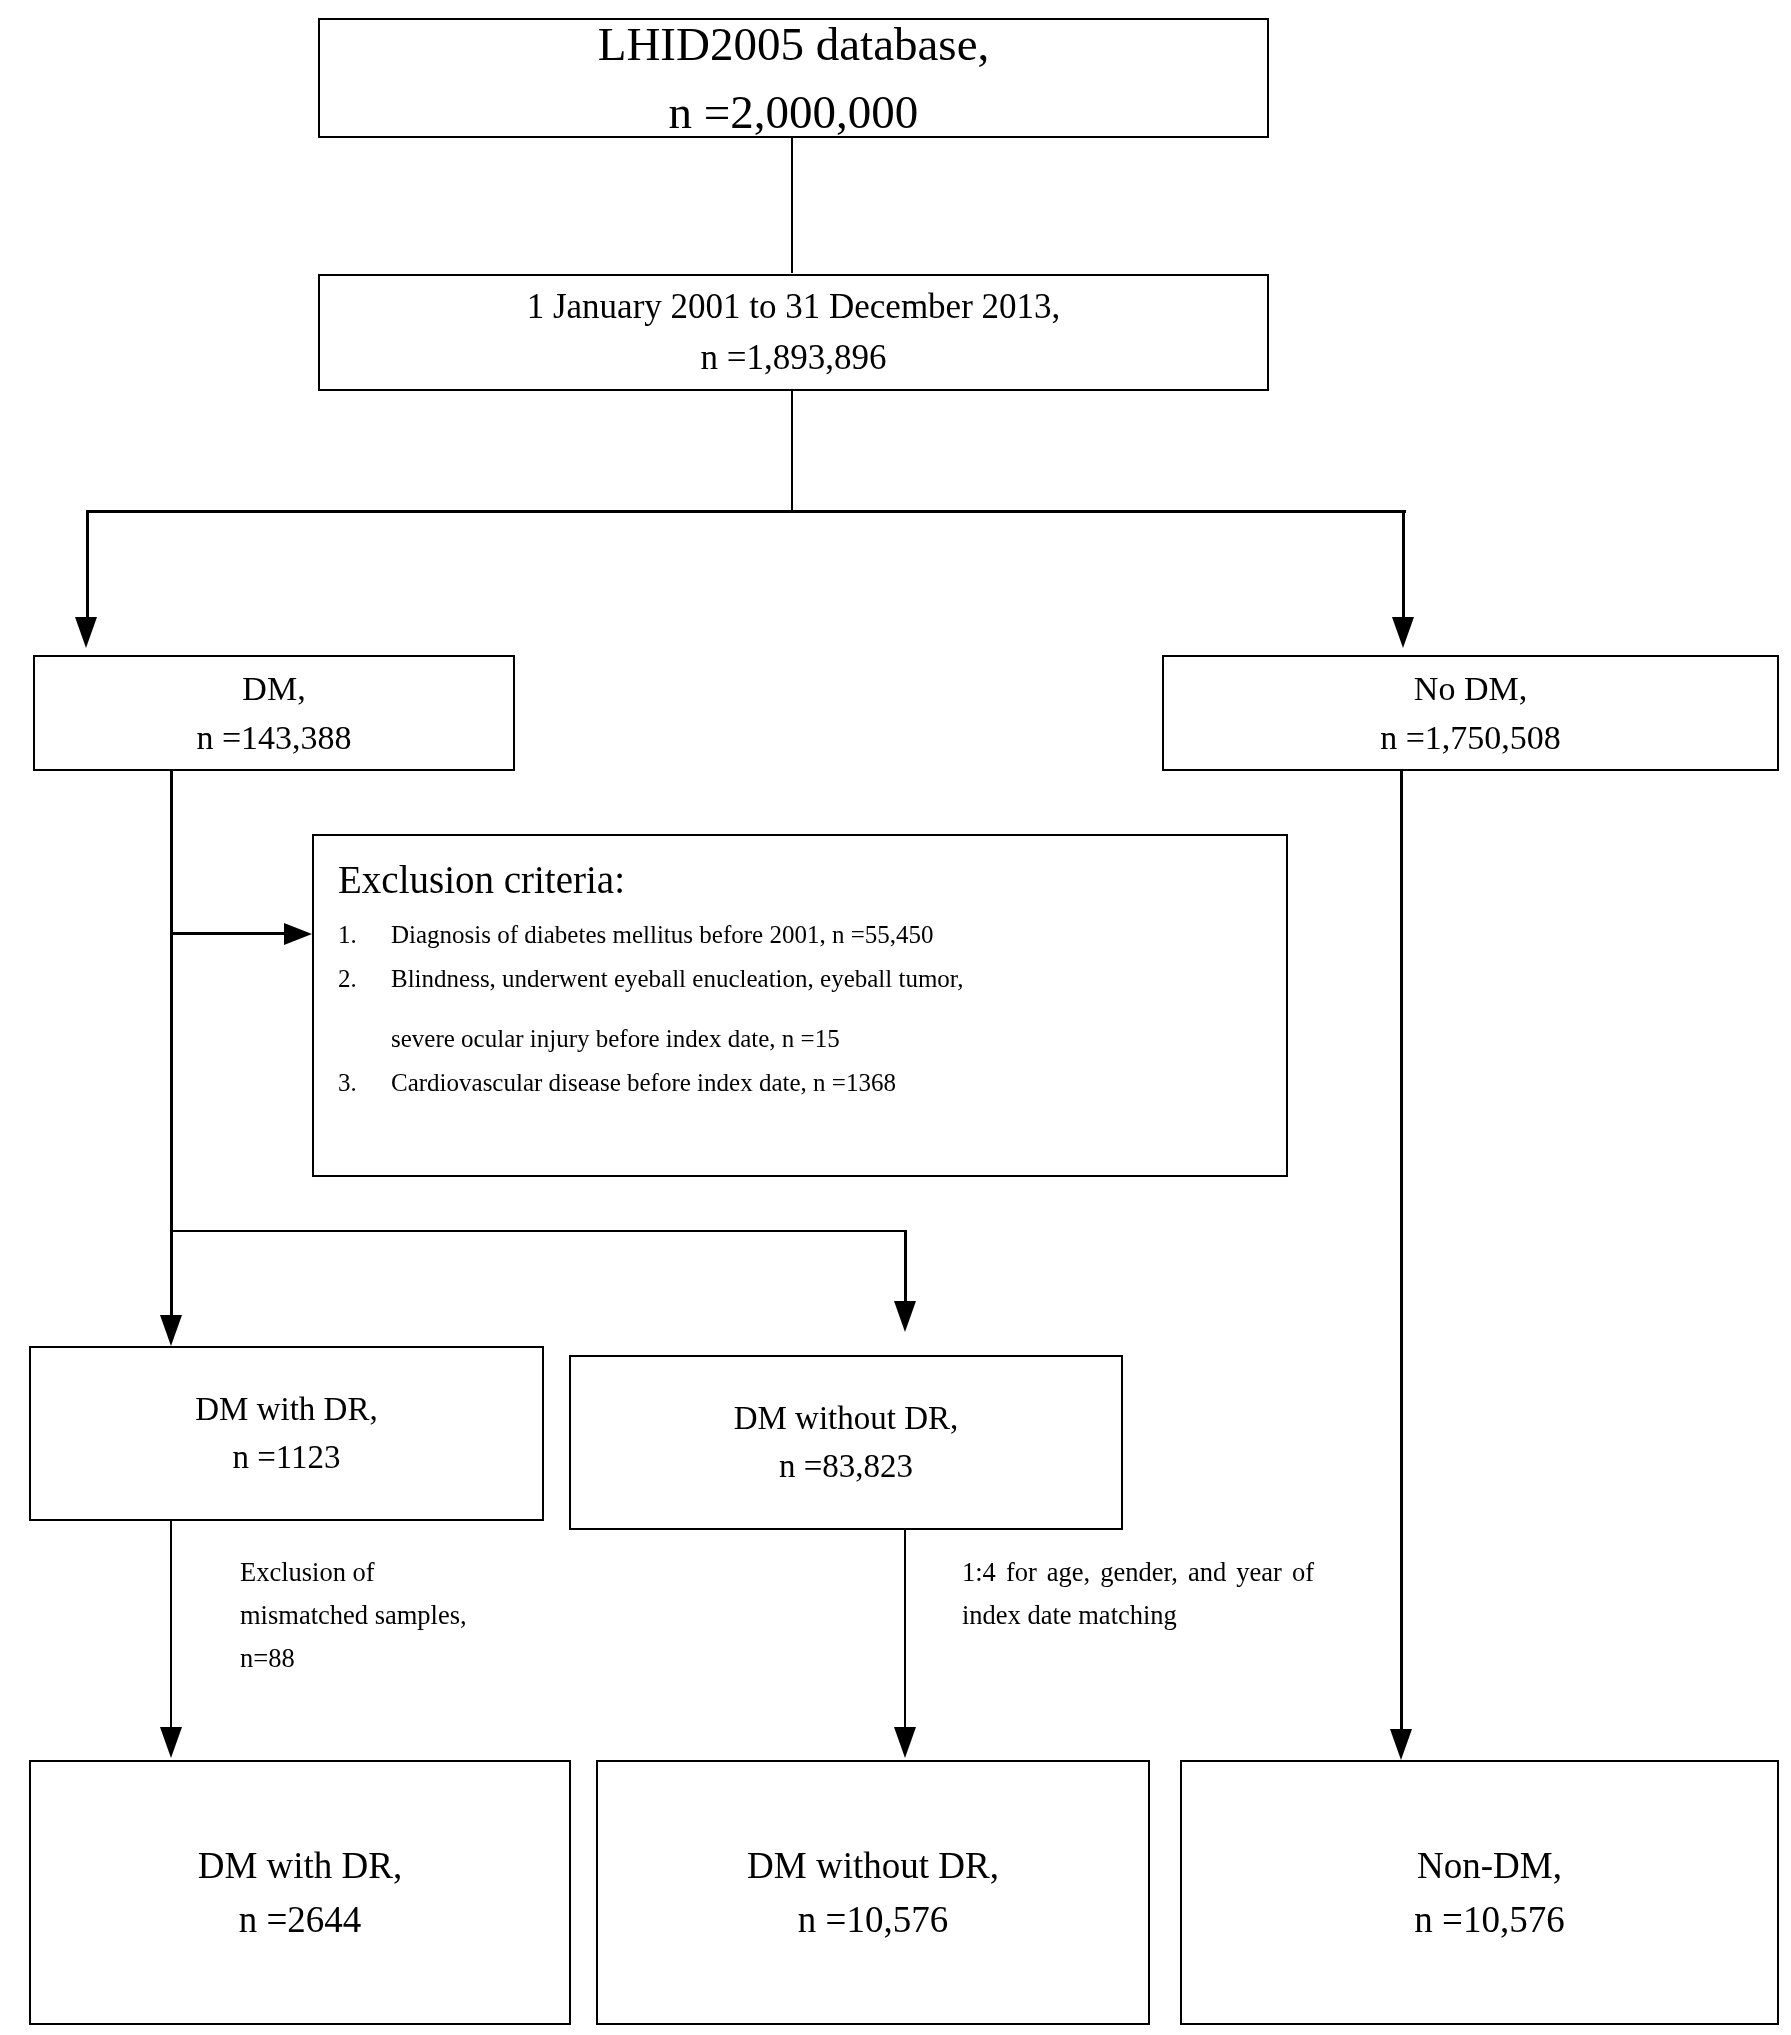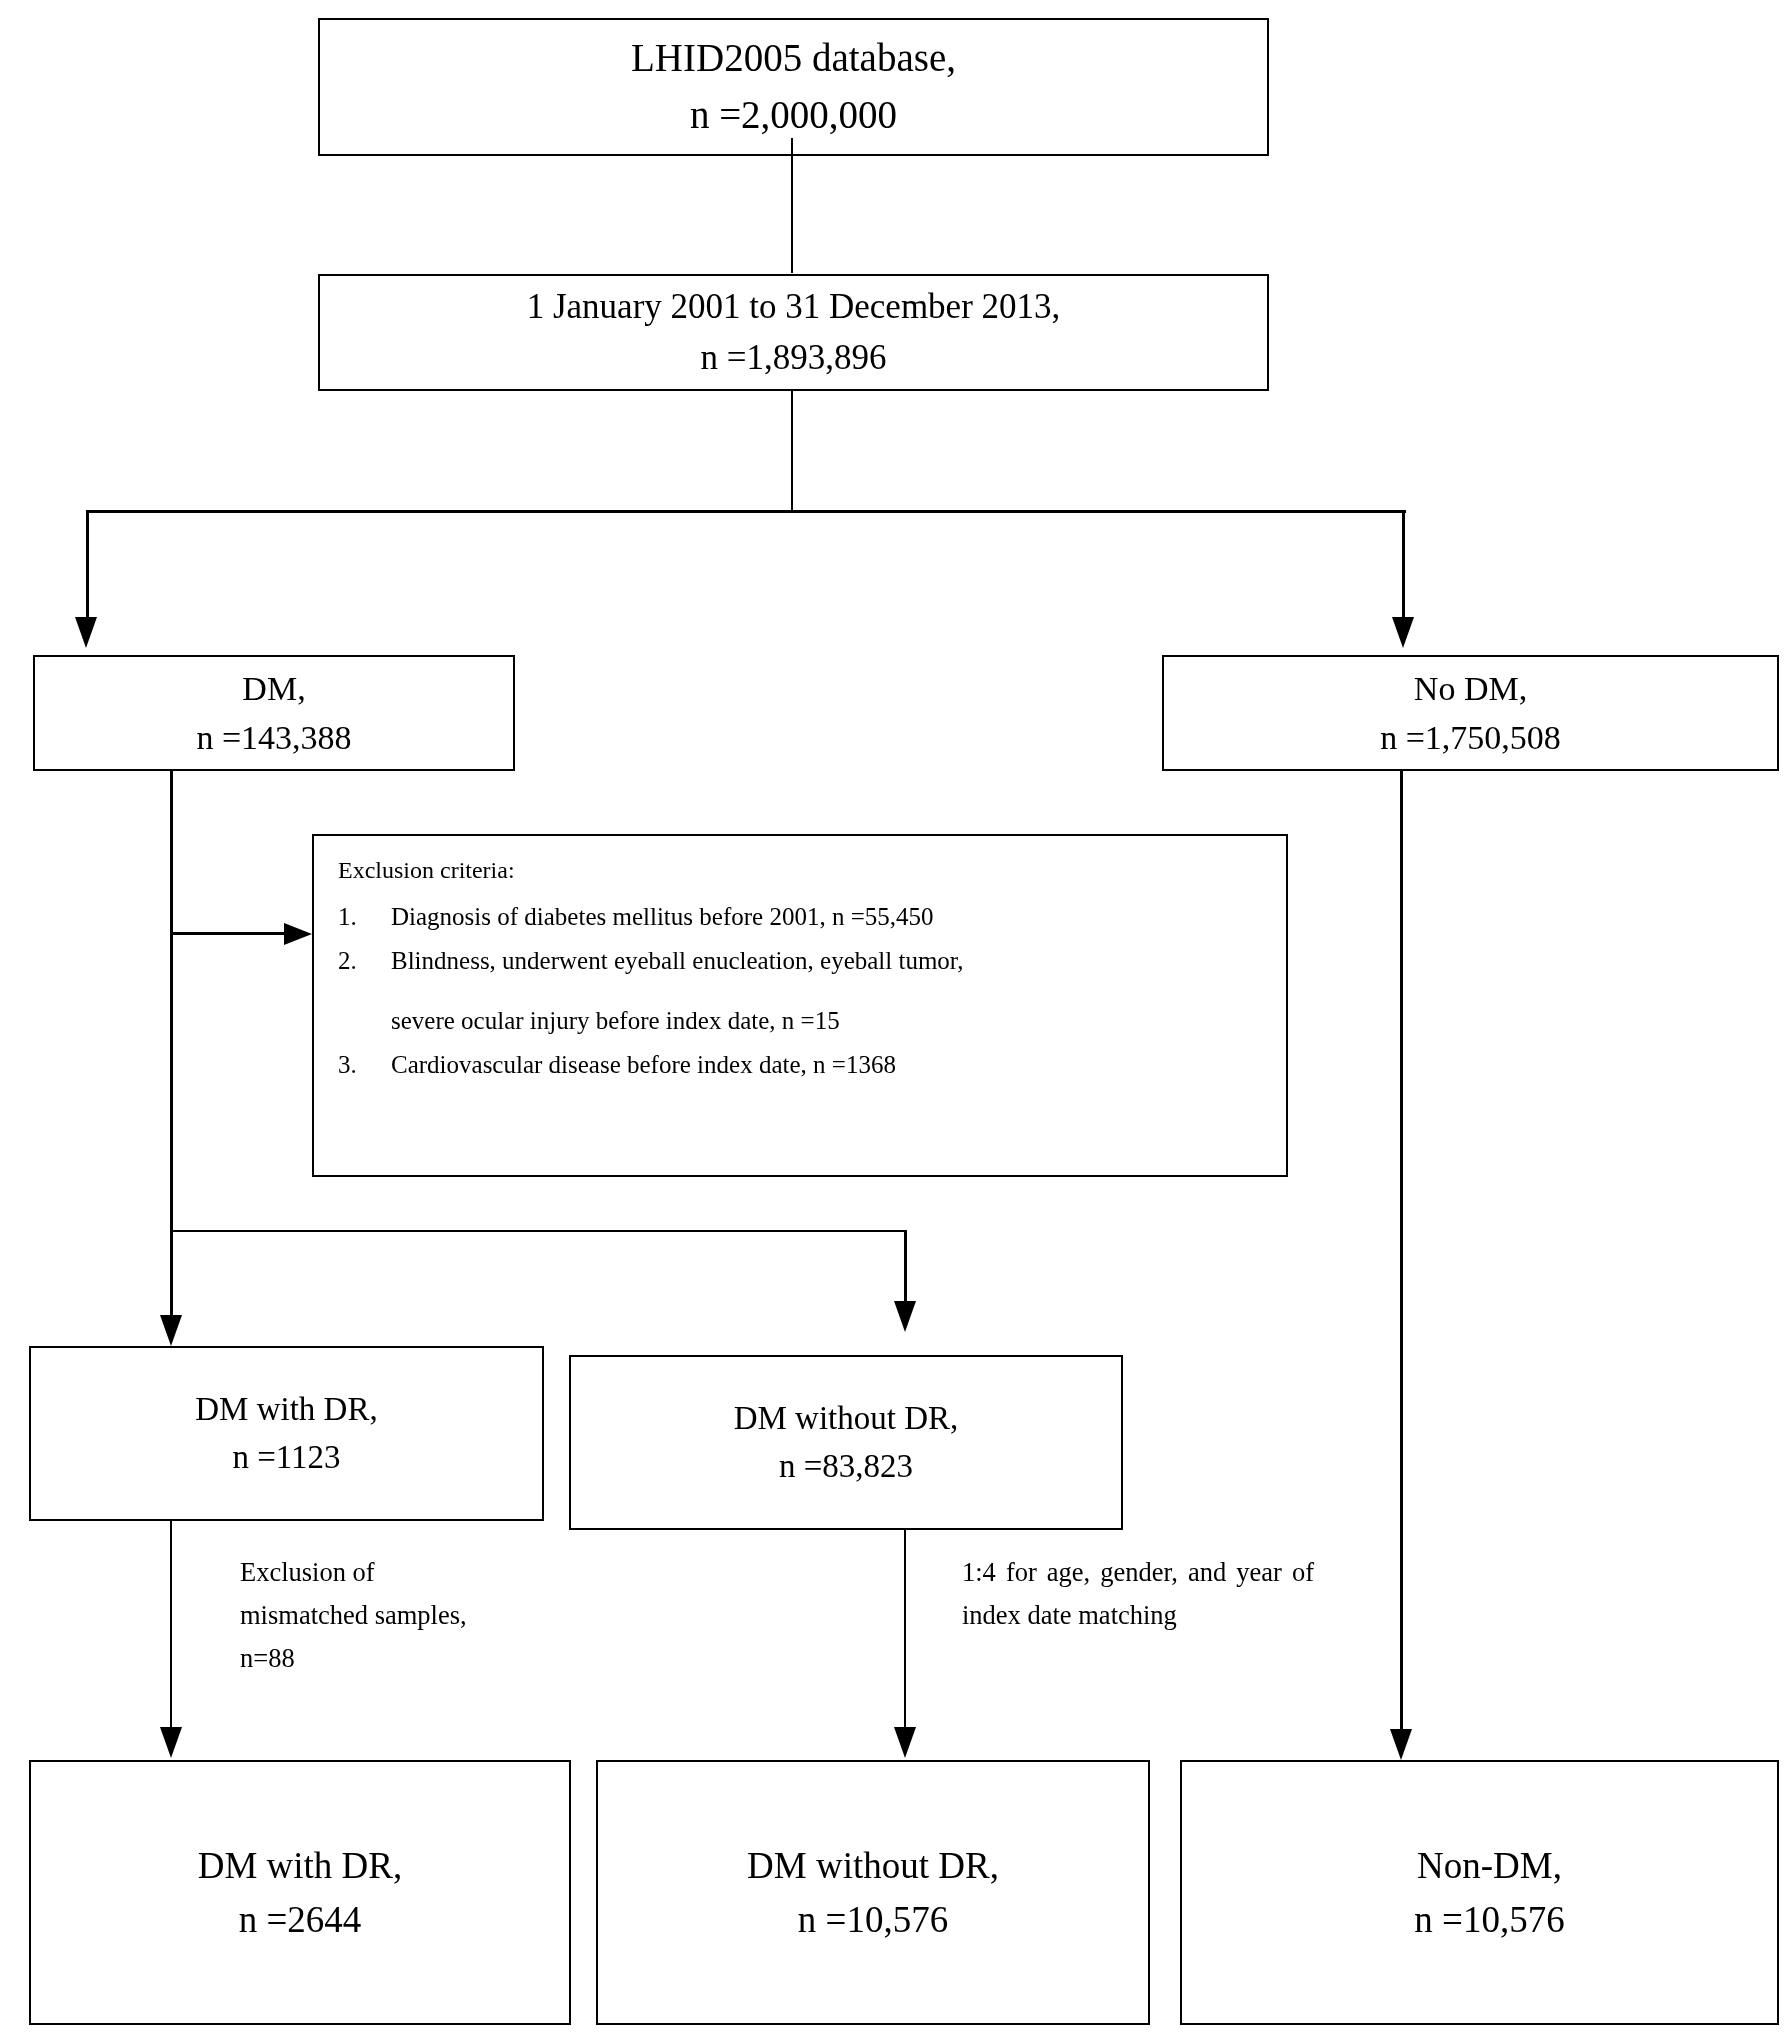--- a/index.html
+++ b/index.html
@@ -30,21 +30,21 @@
     align-items: center;
     justify-content: center;
     text-align: center;
     line-height: 1.45;
   }
   .node .line {
     display: block;
     white-space: nowrap;
   }
   
-  #node-source        { left: 318px;  top: 18px;   width: 951px; height: 138px;  font-size: 39px; }
+  #node-source        { left: 318px;  top: 18px;   width: 951px; height: 120px;  font-size: 47px; }
   #node-period        { left: 318px;  top: 274px;  width: 951px; height: 117px;  font-size: 35px; text-align: right; }
   #node-dm            { left: 33px;   top: 655px; width: 482px;  height: 116px;  font-size: 34px; }
   #node-nodm          { left: 1162px; top: 655px; width: 617px; height: 116px;  font-size: 34px; }
   #node-dm-dr         { left: 29px;   top: 1346px; width: 515px;  height: 175px;  font-size: 33px; }
   #node-dm-nodr       { left: 569px;  top: 1355px; width: 554px;  height: 175px;  font-size: 33px; }
   #node-final-dmdr    { left: 29px;   top: 1760px; width: 542px;  height: 265px;  font-size: 37px; }
   #node-final-dmnodr  { left: 596px;  top: 1760px; width: 554px;  height: 265px;  font-size: 37px; }
   #node-final-nondm   { left: 1180px; top: 1760px; width: 599px;  height: 265px;  font-size: 37px; padding-left: 20px; }
 
   
@@ -54,21 +54,21 @@
     left: 312px;
     top: 834px;
     width: 976px;
     height: 343px;
     border: 2.4px solid #000000;
     background: #ffffff;
     padding: 20.5px 18px 12px 24px;
     font-size: 31px;
   }
   #node-exclusion .excl-title {
-    font-size: 24px;
+    font-size: 39px;
     margin-bottom: 13.2px;
     white-space: nowrap;
   }
   #node-exclusion ol {
     margin: 0;
     padding: 0;
     list-style: none;
     font-size: 25px;
     line-height: 1.62;
   }

